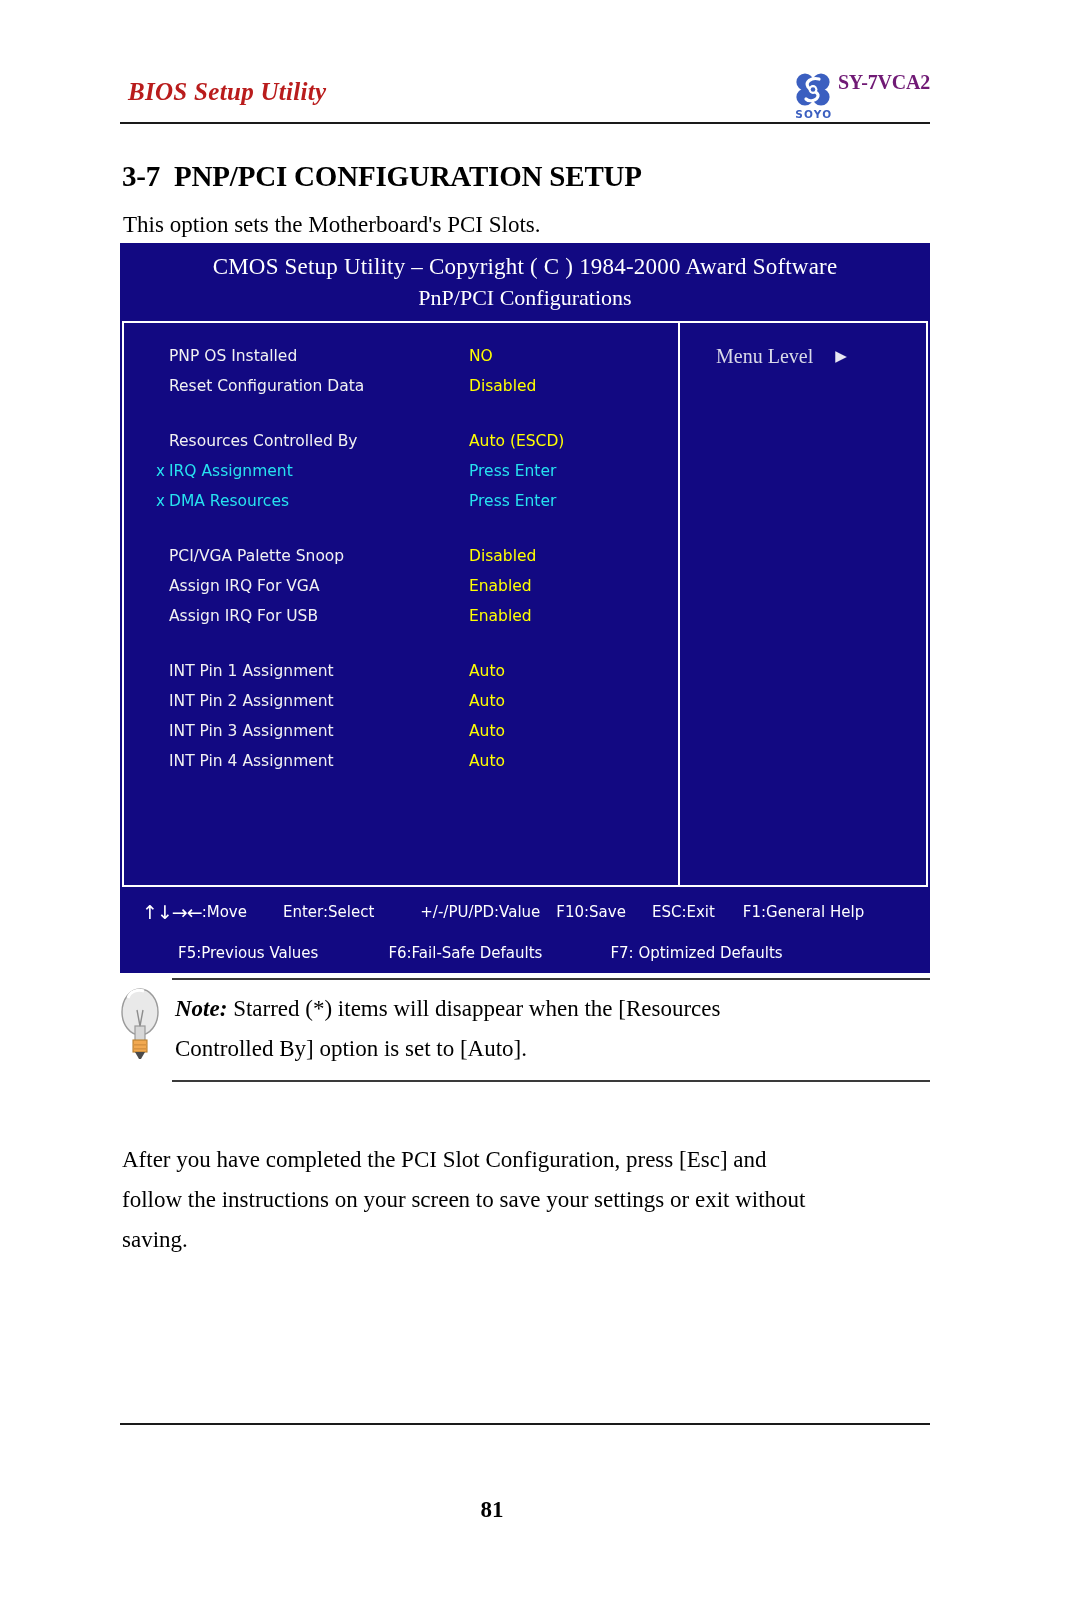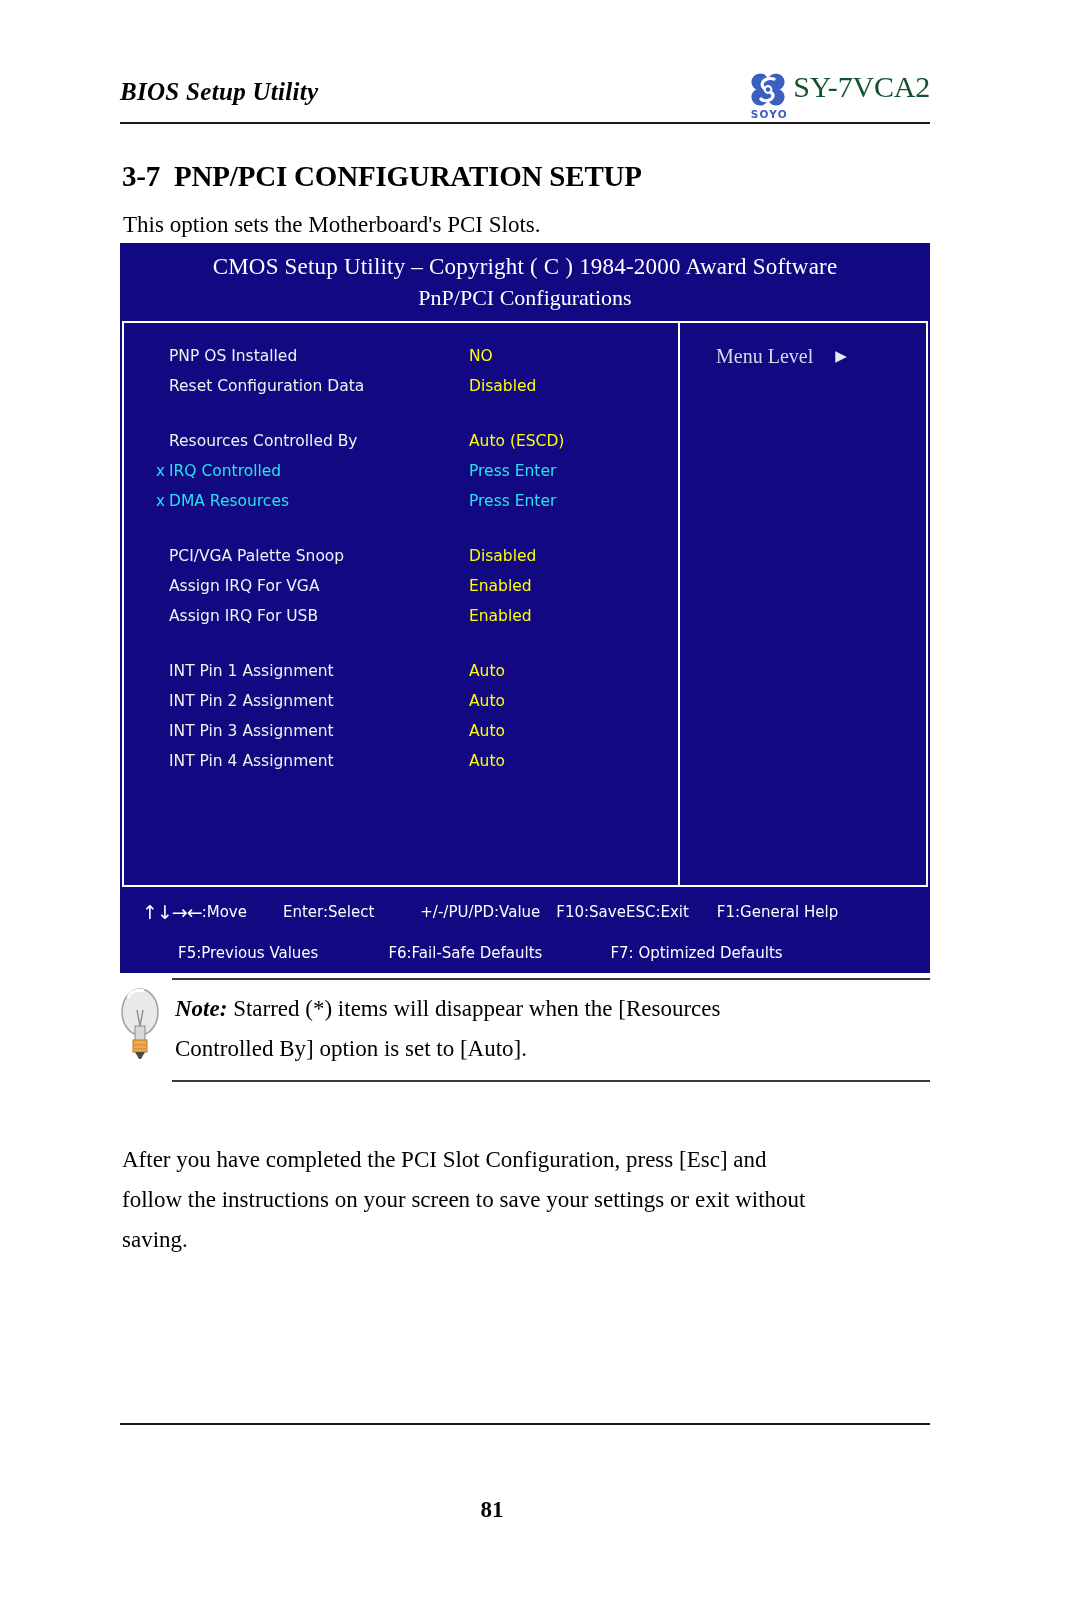--- a/index.html
+++ b/index.html
@@ -14,25 +14,25 @@
     color: #000000;
     overflow: hidden;
   }
 
   
   .page-header {
     position: absolute;
     left: 120px; top: 72px; width: 810px; height: 52px;
   }
   .hdr-title {
-    position: absolute; left: 0; top: 6px;
+    position: absolute; left: 8px; top: 6px;
     font-family: "Liberation Serif", serif;
     font-style: italic; font-weight: bold;
     font-size: 25px; letter-spacing: 0.3px;
-    color: #000000;
+    color: #b91c1c;
   }
   .hdr-right {
     position: absolute; right: 0; top: 0;
     display: flex; 
   }
   .soyo-logo {
     position: relative;
     width: 46px; height: 48px;
     margin-right: 1px;
   }
@@ -40,22 +40,22 @@
   .soyo-word {
     position: absolute; left: 0; bottom: 0;
     width: 46px; text-align: center;
     font-family: "DejaVu Sans", sans-serif;
     font-weight: bold; font-size: 10.5px;
     letter-spacing: 1.2px;
     color: #3b5fc0;
   }
   .hdr-model {
     font-family: "Liberation Serif", serif;
-    font-weight: normal; font-size: 30px;
-    color: #14532d; letter-spacing: -0.2px;
+    font-weight: bold; font-size: 20px;
+    color: #701a75; letter-spacing: -0.2px;
     line-height: 1;
     padding-bottom: 5px;
   }
   .hdr-rule {
     position: absolute;
     left: 120px; top: 122px; width: 810px;
     border-top: 2.6px solid #1a1a1a;
   }
 
   
@@ -274,21 +274,21 @@
             <span class="opt-label"></span>
             <span class="opt-value"></span>
           </div>
           <div class="opt-row">
             <span class="opt-mark"></span>
             <span class="opt-label">Resources Controlled By</span>
             <span class="opt-value">Auto (ESCD)</span>
           </div>
           <div class="opt-row sub">
             <span class="opt-mark">x</span>
-            <span class="opt-label">IRQ Controlled</span>
+            <span class="opt-label">IRQ Assignment</span>
             <span class="opt-value">Press Enter</span>
           </div>
           <div class="opt-row sub">
             <span class="opt-mark">x</span>
             <span class="opt-label">DMA Resources</span>
             <span class="opt-value">Press Enter</span>
           </div>
           <div class="opt-row gap">
             <span class="opt-mark"></span>
             <span class="opt-label"></span>
@@ -344,21 +344,21 @@
     </div>
   </div>
 
   <div class="bios-keys">
     <div class="keys-row r1">
       <span class="k arrows">↑↓→←</span>
         <span class="k">:Move</span>
       <span class="k" style="margin-left:36px">Enter:Select</span>
       <span class="k" style="margin-left:46px">+/-/PU/PD:Value</span>
       <span class="k" style="margin-left:16px">F10:Save</span>
-      <span class="k" style="">ESC:Exit</span>
+      <span class="k" style="margin-left:26px">ESC:Exit</span>
       <span class="k" style="margin-left:28px">F1:General Help</span>
     </div>
     <div class="keys-row r2">
       <span class="k">F5:Previous Values</span>
       <span class="k" style="margin-left:70px">F6:Fail-Safe Defaults</span>
       <span class="k" style="margin-left:68px">F7: Optimized Defaults</span>
     </div>
   </div>
 </div>
 

